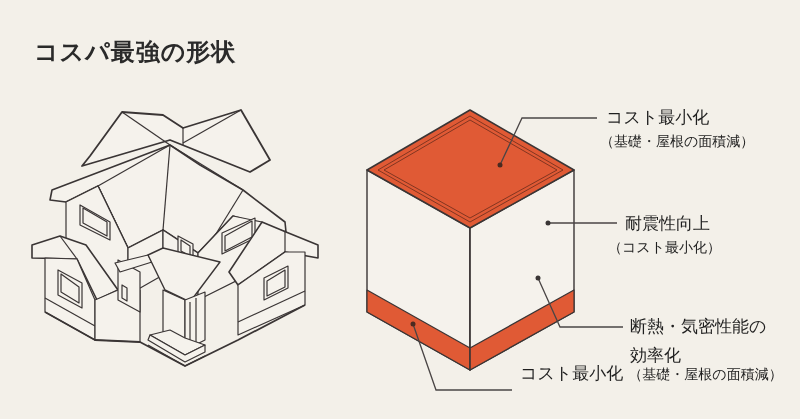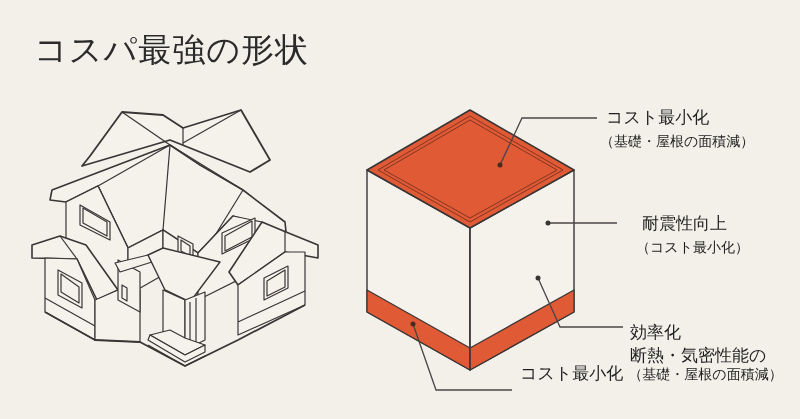--- a/index.html
+++ b/index.html
@@ -4,22 +4,22 @@
   <style>
     html, body { margin: 0; padding: 0; }
     body {
       width: 800px; height: 419px; overflow: hidden;
       background: #f3f0e9;
       font-family: "DejaVu Sans", "Liberation Sans", sans-serif;
       color: #222;
       position: relative;
     }
     .title {
-      position: absolute; left: 34px; top: 28px;
-      font-size: 33px; font-weight: normal; letter-spacing: 1px;
+      position: absolute; left: 34px; top: 36px;
+      font-size: 24px; font-weight: bold; letter-spacing: 1px;
       color: #2a2a2a; margin: 0;
     }
     .art { position: absolute; left: 0; top: 0; }
     .label {
       position: absolute; font-weight: normal; color: #1f1f1f; white-space: nowrap;
     }
     .lbl-main { font-size: 17px; }
     .lbl-sub { font-size: 14px; display: block; margin-top: 4px; }
     .lbl-inline { font-size: 14px; }
   </style>
@@ -114,26 +114,26 @@
     <polyline points="413,324 436,390 512,390"></polyline>
     <circle cx="413" cy="324" r="2.5" fill="#4a2a20" stroke="none"></circle>
   </g>
 </svg>
 
 <div class="label" style="left:606px; top:106px;">
   <span class="lbl-main">コスト最小化</span>
   <span class="lbl-sub" style="margin-left:-6px;">（基礎・屋根の面積減）</span>
 </div>
 
-<div class="label" style="left:642px; top:212px;">
+<div class="label" style="left:614px; top:212px;text-align:center;">
   <span class="lbl-main">耐震性向上</span>
   <span class="lbl-sub" style="margin-left:-6px;">（コスト最小化）</span>
 </div>
 
 <div class="label" style="left:630px; top:315px;">
+  <span class="lbl-main">断熱・気密性能の</span>
   <span class="lbl-main" style="display:block; margin-top:6px;">効率化</span>
-  <span class="lbl-main">断熱・気密性能の</span>
 </div>
 
 <div class="label" style="left:520px; top:362px;">
   <span class="lbl-main">コスト最小化</span>
   <span class="lbl-inline">（基礎・屋根の面積減）</span>
 </div>
 
 </body></html>

